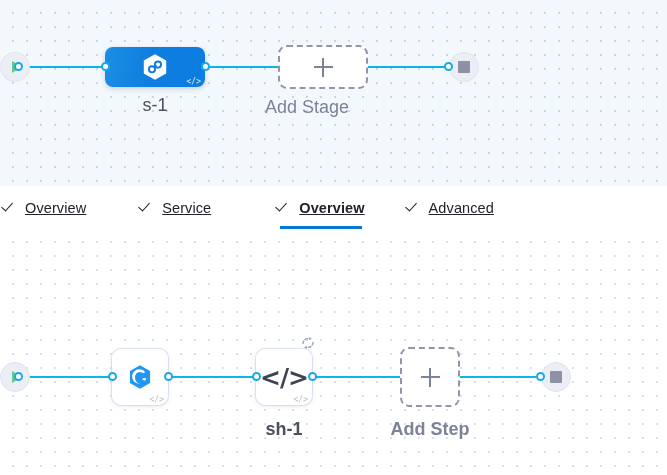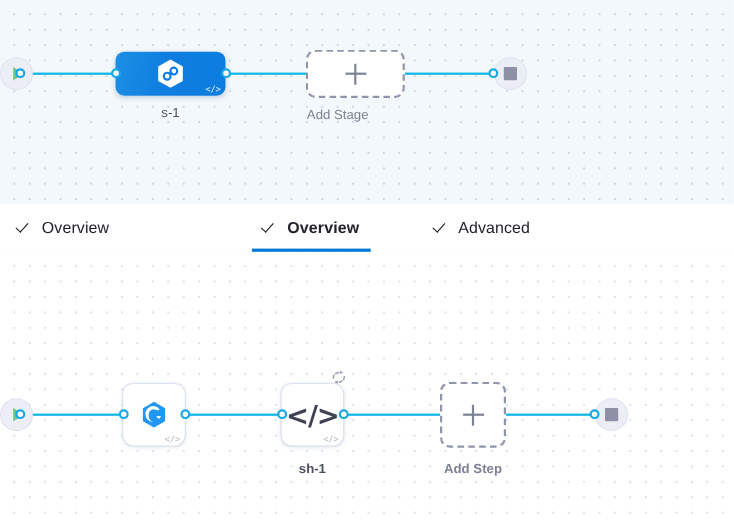--- a/index.html
+++ b/index.html
@@ -28,25 +28,26 @@
   .tabbar {
     position: absolute; left: 0; top: 186px;
     width: 667px; height: 43px;
     background: #ffffff;
     border-bottom: 1px solid #e8ecf2;
     display: flex; align-items: stretch;
   }
   .tab {
     position: relative;
     display: flex; align-items: center; gap: 9px;
-    padding: 0 16px;
+    padding: 0 3px;
     cursor: pointer;
     color: #22222a;
     font-size: 14.5px;
     letter-spacing: .1px;
+    text-decoration: underline;
   }
   .tab .check {
     display: inline-block; width: 13px; height: 13px;
     position: relative; flex: none;
   }
   .tab .check::after {
     content: ""; position: absolute;
     left: 1px; top: -1px;
     width: 5px; height: 10px;
     border: solid #1b1b22;
@@ -143,21 +144,21 @@
   }
   .plus::before, .plus::after {
     content: ""; position: absolute; background: #7d8297;
   }
   .plus::before { left: 8px; top: 0; width: 2.4px; height: 19px; }
   .plus::after  { top: 8px; left: 0; height: 2.4px; width: 19px; }
 
   .node-label {
     position: absolute;
     text-align: center;
-    font-size: 12px;
+    font-size: 18px;
     color: #4b4f60;
     white-space: nowrap;
   }
   .node-label.muted { color: #7d8297; }
 </style>
 </head>
 <body>
 
 <div class="app">
 
@@ -197,20 +198,24 @@
     </div>
     <div class="port" style="left:444px; top:62px;"></div>
   </div>
 
   <div class="tabbar">
     <div class="tab">
       <span class="check"></span>
       <span>Overview</span>
     </div>
     <div class="tab-spacer" style="width:48px;"></div>
+    <div class="tab">
+      <span class="check"></span>
+      <span>Service</span>
+    </div>
     <div class="tab-spacer" style="width:36px;"></div>
     <div class="tab-spacer" style="width:24px;"></div>
     <div class="tab active">
       <span class="check"></span>
       <span>Overview</span>
     </div>
     <div class="tab-spacer" style="width:36px;"></div>
     <div class="tab">
       <span class="check"></span>
       <span>Advanced</span>

